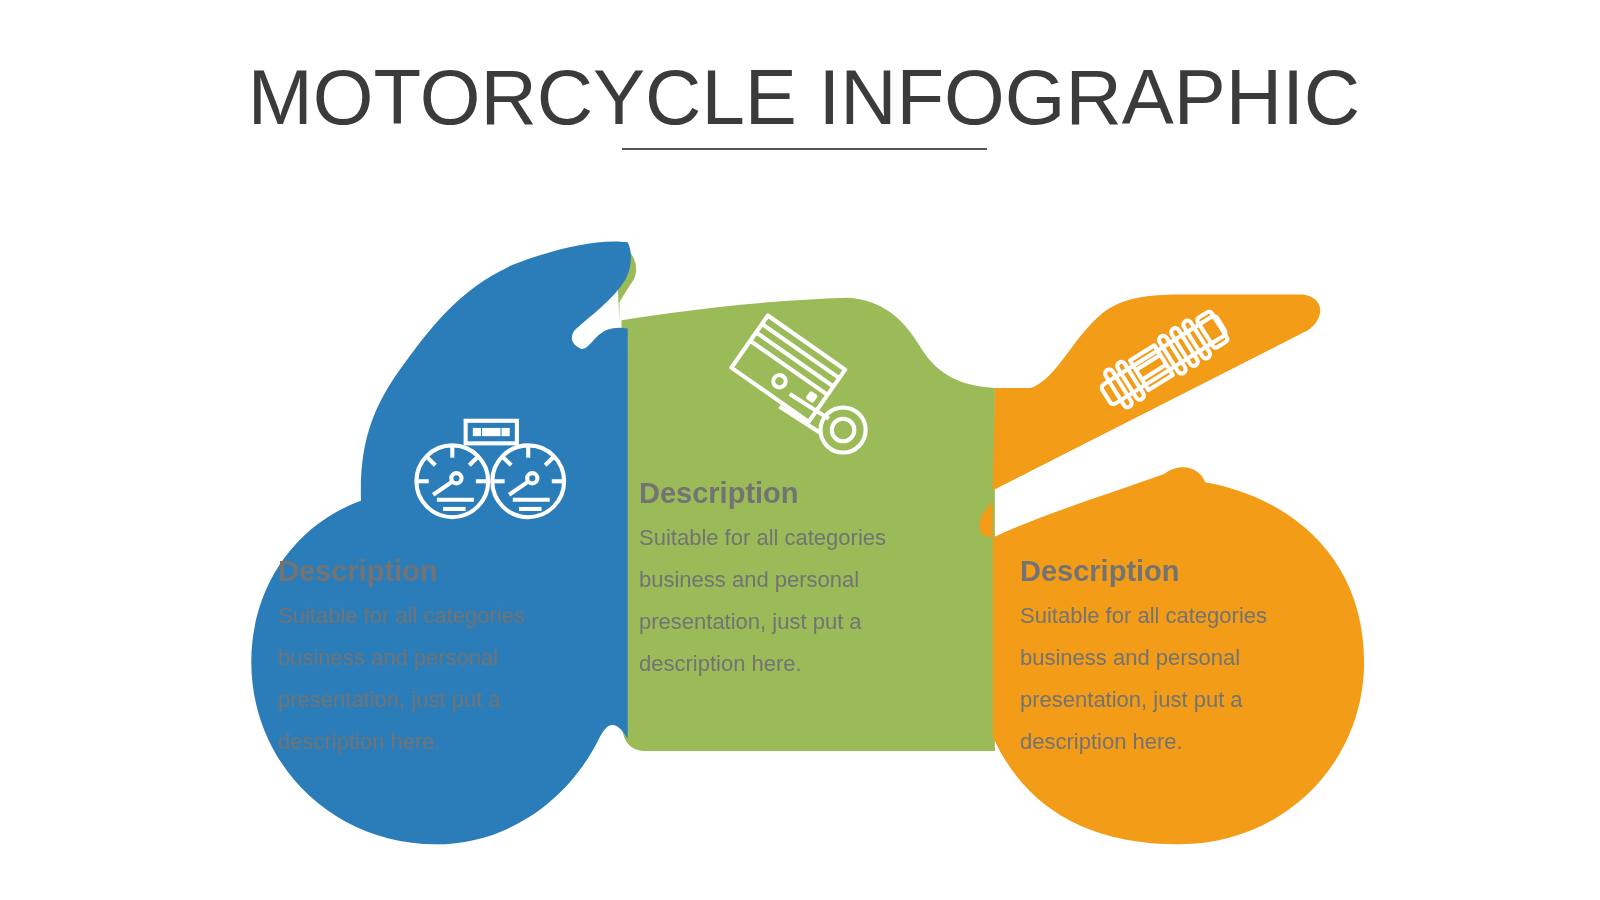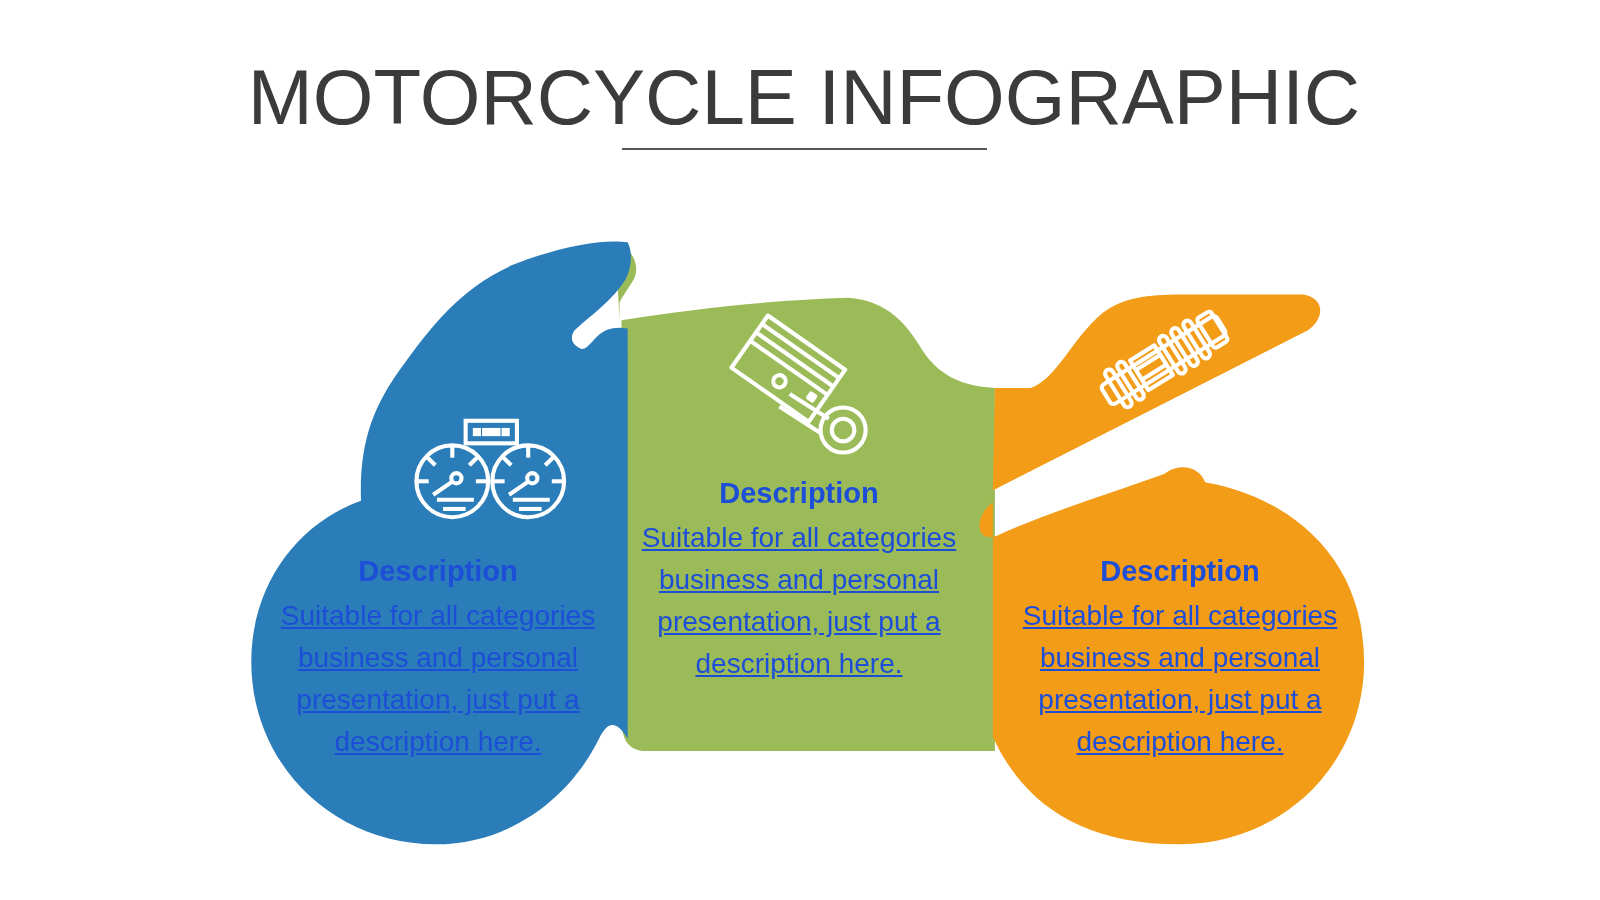--- a/index.html
+++ b/index.html
@@ -3,23 +3,23 @@
 <meta charset="utf-8">
 <style>
   html, body { margin: 0; padding: 0; background: #ffffff; }
   body { width: 1600px; height: 900px; position: relative; overflow: hidden; font-family: "Liberation Sans", sans-serif; }
   .title {
     position: absolute; left: 0; top: 52px; width: 1608px; text-align: center;
     font-size: 78px; color: #3b3b3b; letter-spacing: 0px; font-weight: 400; line-height: 90px;
   }
   .title-rule { position: absolute; left: 622px; top: 148px; width: 365px; height: 2px; background: #555555; }
   svg.bike { position: absolute; left: 0; top: 0; width: 1600px; height: 900px; }
-  .block { position: absolute; text-align: center; color: #1d4ed8; }
+  .block { position: absolute; text-align: left; color: #737373; }
   .block .heading { font-weight: 700; font-size: 29px; line-height: 36px; margin-bottom: 6px; }
-  .block .body { font-size: 28px; line-height: 42px; text-decoration: underline; }
+  .block .body { font-size: 22px; line-height: 42px; }
 </style>
 </head>
 <body>
 
 <div class="title">MOTORCYCLE INFOGRAPHIC</div>
 <div class="title-rule"></div>
 
 <svg class="bike" viewBox="0 0 1560 877" xmlns="http://www.w3.org/2000/svg">
 
   <path fill="#9bbb59" d="M604,312 L600,236 C615,240 625,258 618,272 C612,282 606,290 604,295 Z

